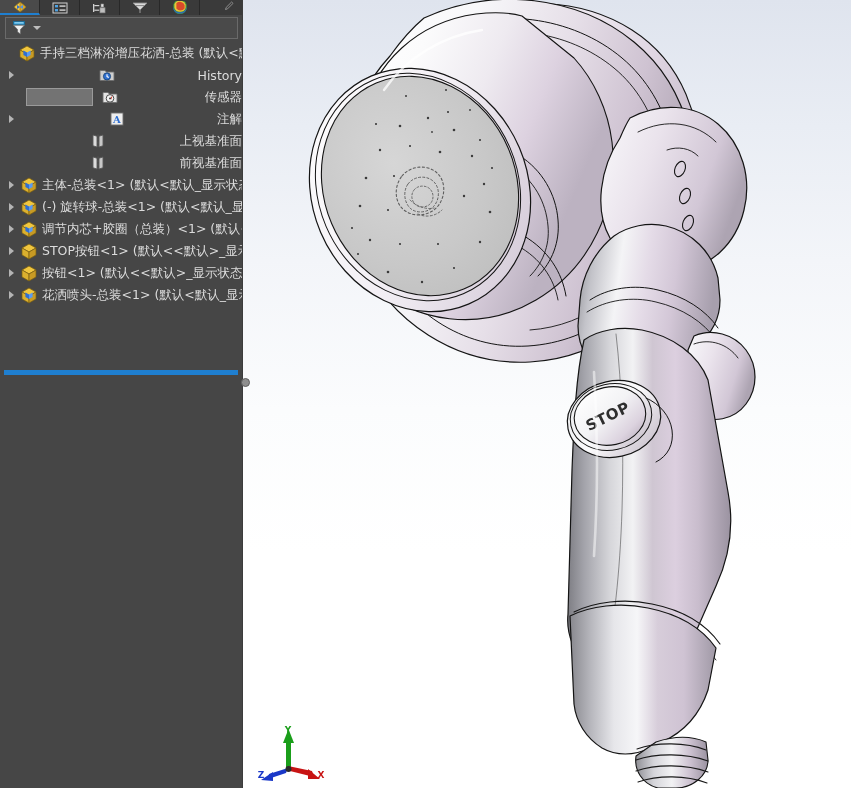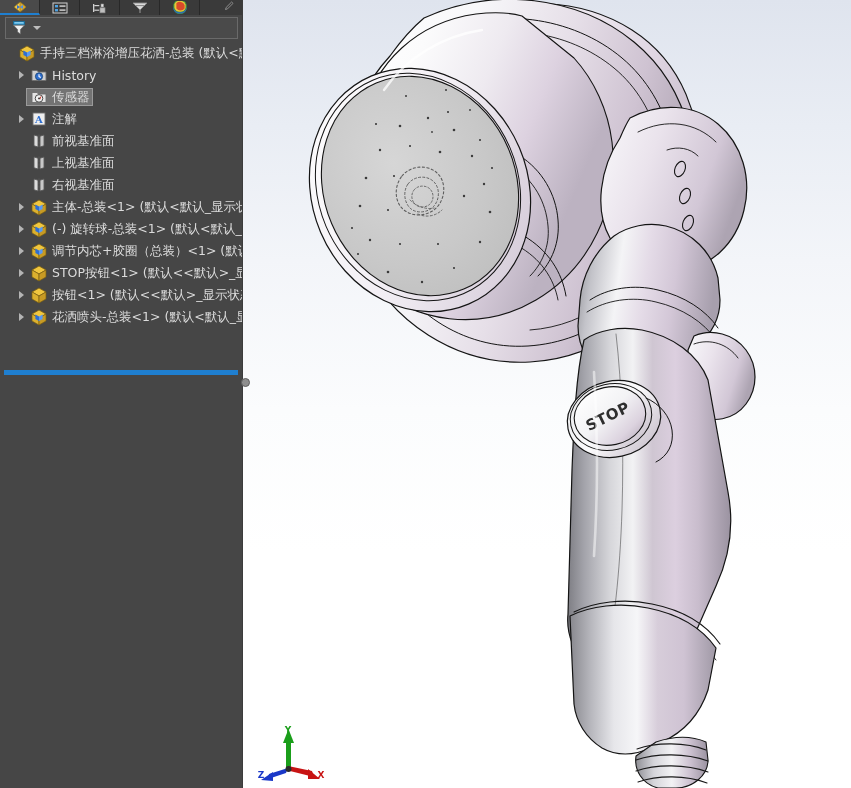--- a/index.html
+++ b/index.html
@@ -72,21 +72,21 @@
   }
   .ticon{width:18px;height:18px;flex:0 0 18px;margin-right:4px;display:block;}
   .tlabel{overflow:hidden;text-overflow:clip;}
   .tree-row.selected .sel{
     position:absolute;left:26px;top:2px;height:18px;
     background:#737373;border:1px solid #9a9a9a;box-sizing:border-box;
     z-index:0;
   }
   .tree-row.selected .ticon,.tree-row.selected .tlabel{position:relative;z-index:1;font-family:Liberation Serif, serif;}
   .indent-0{padding-left:0;}
-  .indent-1{padding-left:12px;}
+  .indent-1{padding-left:2px;justify-content:space-between;}
 
   
   #splitter{
     position:absolute;left:4px;top:370px;width:234px;height:5px;background:#1f7fd0;
   }
   
   #grip{
     position:absolute;left:241px;top:378px;width:9px;height:9px;border-radius:50%;
     background:#8e8e8e;border:1px solid #5f5f5f;box-sizing:border-box;
   }
@@ -513,39 +513,30 @@
               </svg></span>
             <span class="tlabel">注解</span>
           </div>
           <div class="tree-row indent-1">
             <span class="tw"></span>
             <span class="ticon"><svg width="18" height="18" viewBox="0 0 18 18">
                 <path d="M4 3 L8 4.2 L8 15 L4 13.8 Z" fill="#dcdcdc" stroke="#5a5a5a" stroke-width="0.9"></path>
                 <path d="M10 4.2 L14 3 L14 13.8 L10 15 Z" fill="#c8c8c8" stroke="#5a5a5a" stroke-width="0.9"></path>
                 <path d="M9 2.5 L9 15.5" fill="none" stroke="#5a5a5a" stroke-width="0.8" stroke-dasharray="2 1.6"></path>
               </svg></span>
-            <span class="tlabel">前视基准面</span>
+            <span class="tlabel">上视基准面</span>
           </div>
           <div class="tree-row indent-1">
             <span class="tw"></span>
             <span class="ticon"><svg width="18" height="18" viewBox="0 0 18 18">
                 <path d="M4 3 L8 4.2 L8 15 L4 13.8 Z" fill="#dcdcdc" stroke="#5a5a5a" stroke-width="0.9"></path>
                 <path d="M10 4.2 L14 3 L14 13.8 L10 15 Z" fill="#c8c8c8" stroke="#5a5a5a" stroke-width="0.9"></path>
                 <path d="M9 2.5 L9 15.5" fill="none" stroke="#5a5a5a" stroke-width="0.8" stroke-dasharray="2 1.6"></path>
               </svg></span>
-            <span class="tlabel">上视基准面</span>
-          </div>
-          <div class="tree-row indent-1">
-            <span class="tw"></span>
-            <span class="ticon"><svg width="18" height="18" viewBox="0 0 18 18">
-                <path d="M4 3 L8 4.2 L8 15 L4 13.8 Z" fill="#dcdcdc" stroke="#5a5a5a" stroke-width="0.9"></path>
-                <path d="M10 4.2 L14 3 L14 13.8 L10 15 Z" fill="#c8c8c8" stroke="#5a5a5a" stroke-width="0.9"></path>
-                <path d="M9 2.5 L9 15.5" fill="none" stroke="#5a5a5a" stroke-width="0.8" stroke-dasharray="2 1.6"></path>
-              </svg></span>
-            <span class="tlabel">右视基准面</span>
+            <span class="tlabel">前视基准面</span>
           </div>
           <div class="tree-row indent-1">
             <span class="tw">
               <span class="arrow"></span>
             </span>
             <span class="ticon"><svg width="18" height="18" viewBox="0 0 18 18">
                 <path d="M2 6 L9 2 L16 6 L9 10 Z" fill="#f0c63f" stroke="#7a5f12" stroke-width="0.8"></path>
                 <path d="M2 6 L2 13 L9 17 L9 10 Z" fill="#dbb02e" stroke="#7a5f12" stroke-width="0.7"></path>
                 <path d="M9 10 L16 6 L16 13 L9 17 Z" fill="#c79a24" stroke="#7a5f12" stroke-width="0.7"></path>
                 <path d="M5.4 6.6 L9 8.6 L9 13 L5.4 11 Z" fill="#2f6fd0"></path>

